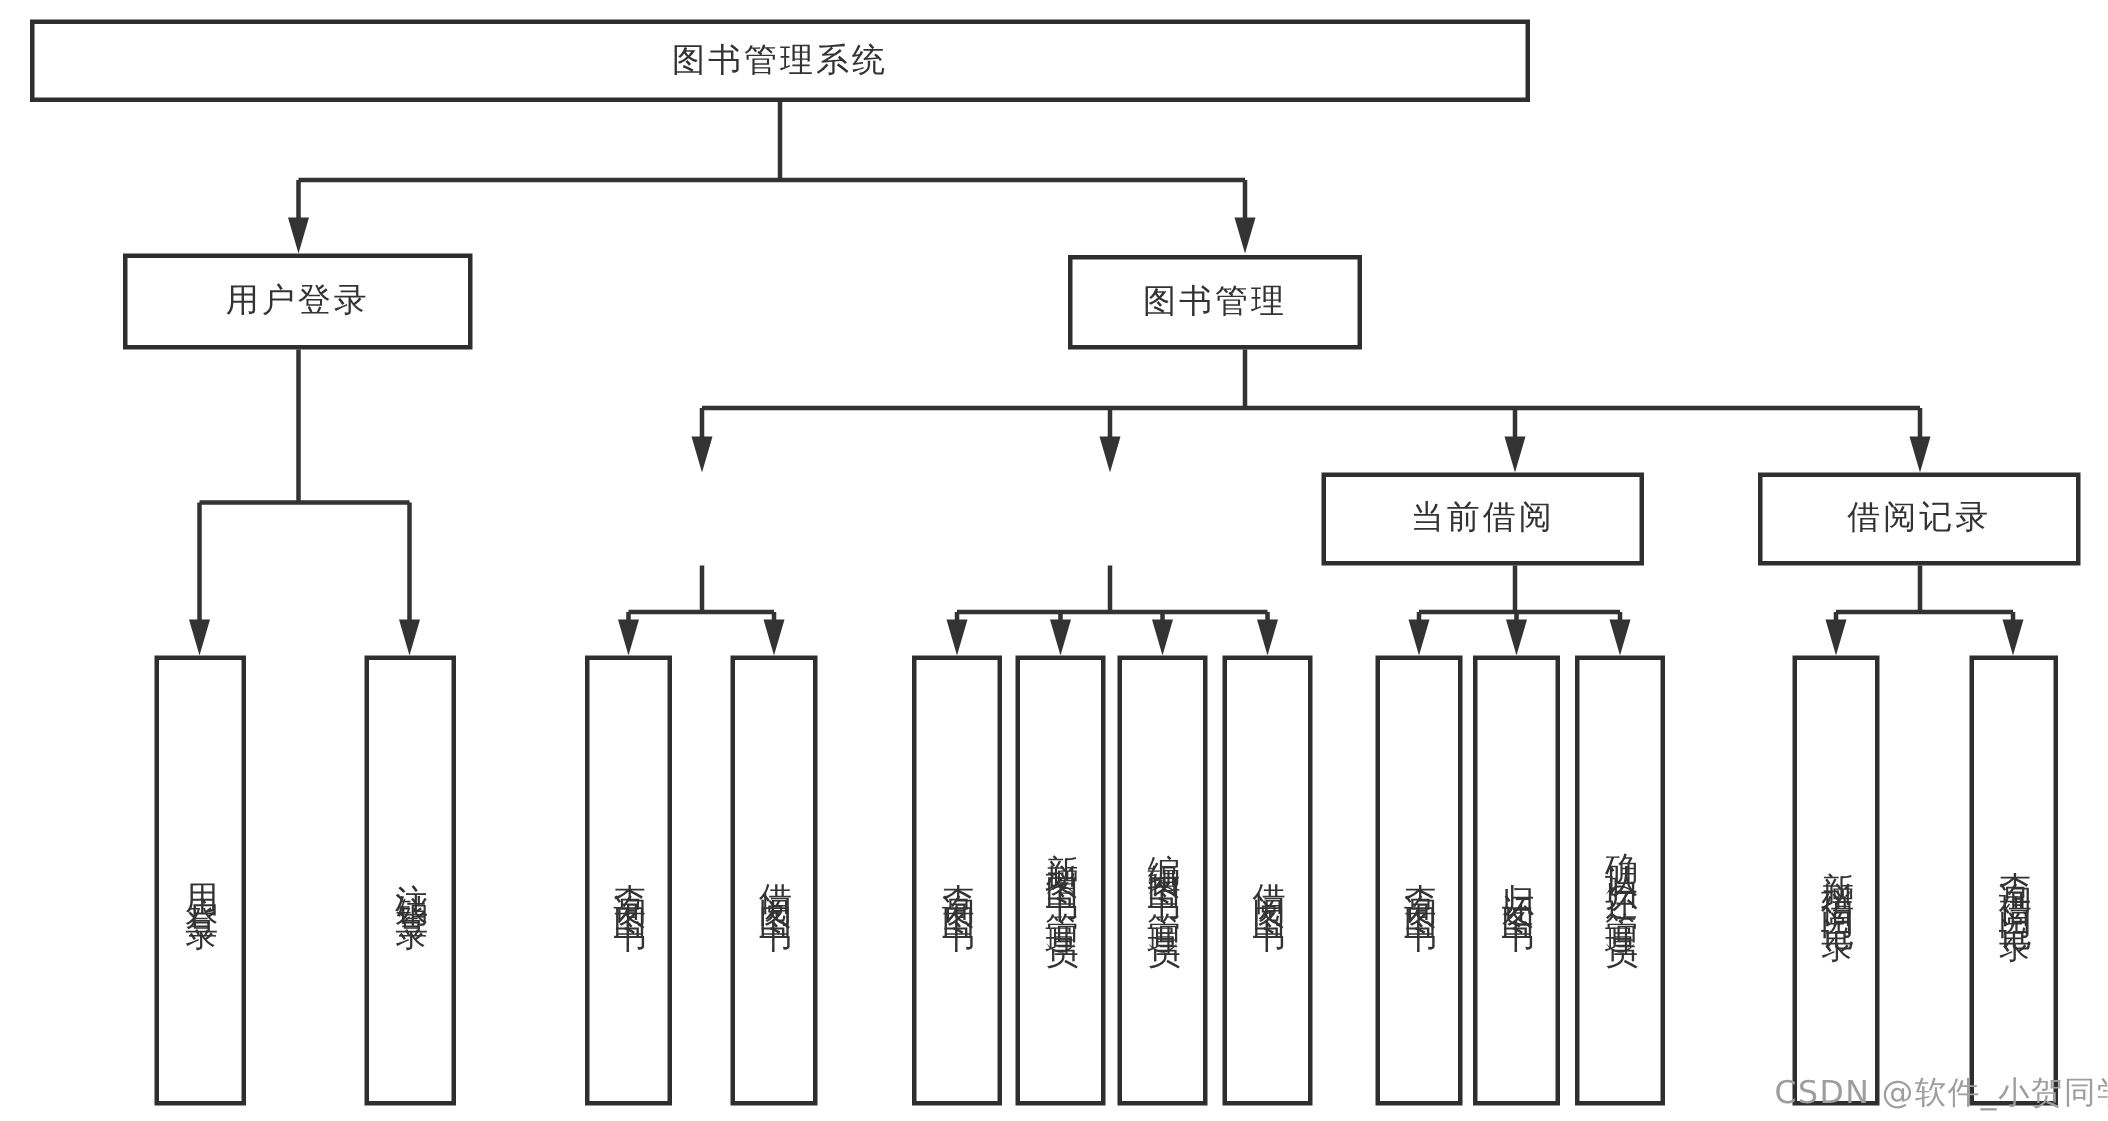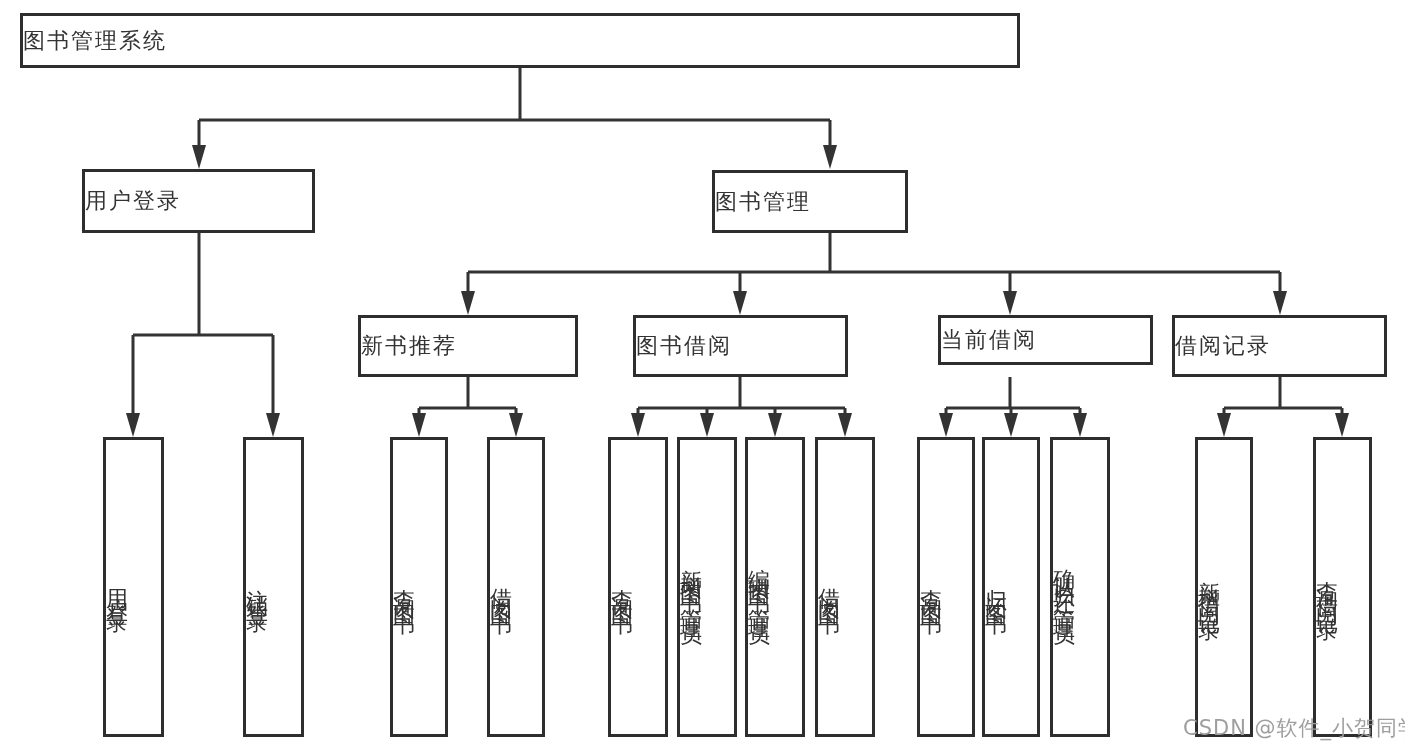--- a/index.html
+++ b/index.html
@@ -15,21 +15,21 @@
     background:var(--bg);
     font-family:"DejaVu Sans","Liberation Sans",sans-serif;
     position:relative;overflow:hidden;
   }
   .canvas{position:absolute;inset:0;width:1405px;height:747px;}
   .node{
     position:absolute;
     box-sizing:border-box;
     border:3px solid var(--border);
     background:#fff;
-    display:flex;align-items:center;justify-content:flex-start;
+    display:flex;align-items:center;justify-content:center;
     z-index:1;
   }
   .hlabel{
     font-size:22px;
     letter-spacing:2px;
     color:var(--text);
     white-space:nowrap;
     line-height:1;
   }
   .vlabel{
@@ -71,27 +71,21 @@
     <span class="hlabel">图书管理系统</span>
   </div>
 
   <div class="node" style="left:82px;top:169px;width:233px;height:64px">
     <span class="hlabel">用户登录</span>
   </div>
   <div class="node" style="left:712px;top:170px;width:196px;height:63px">
     <span class="hlabel">图书管理</span>
   </div>
 
-  <div class="node" style="left:358px;top:315px;width:220px;height:62px">
-    <span class="hlabel">新书推荐</span>
-  </div>
-  <div class="node" style="left:633px;top:315px;width:215px;height:62px">
-    <span class="hlabel">图书借阅</span>
-  </div>
-  <div class="node" style="left:938px;top:315px;width:215px;height:50px">
+  <div class="node" style="left:881px;top:315px;width:215px;height:62px">
     <span class="hlabel">当前借阅</span>
   </div>
   <div class="node" style="left:1172px;top:315px;width:215px;height:62px">
     <span class="hlabel">借阅记录</span>
   </div>
 
   <div class="node" style="left:103px;top:437px;width:61px;height:300px">
     <span class="vlabel">用户登录</span>
   </div>
   <div class="node" style="left:243px;top:437px;width:61px;height:300px">

